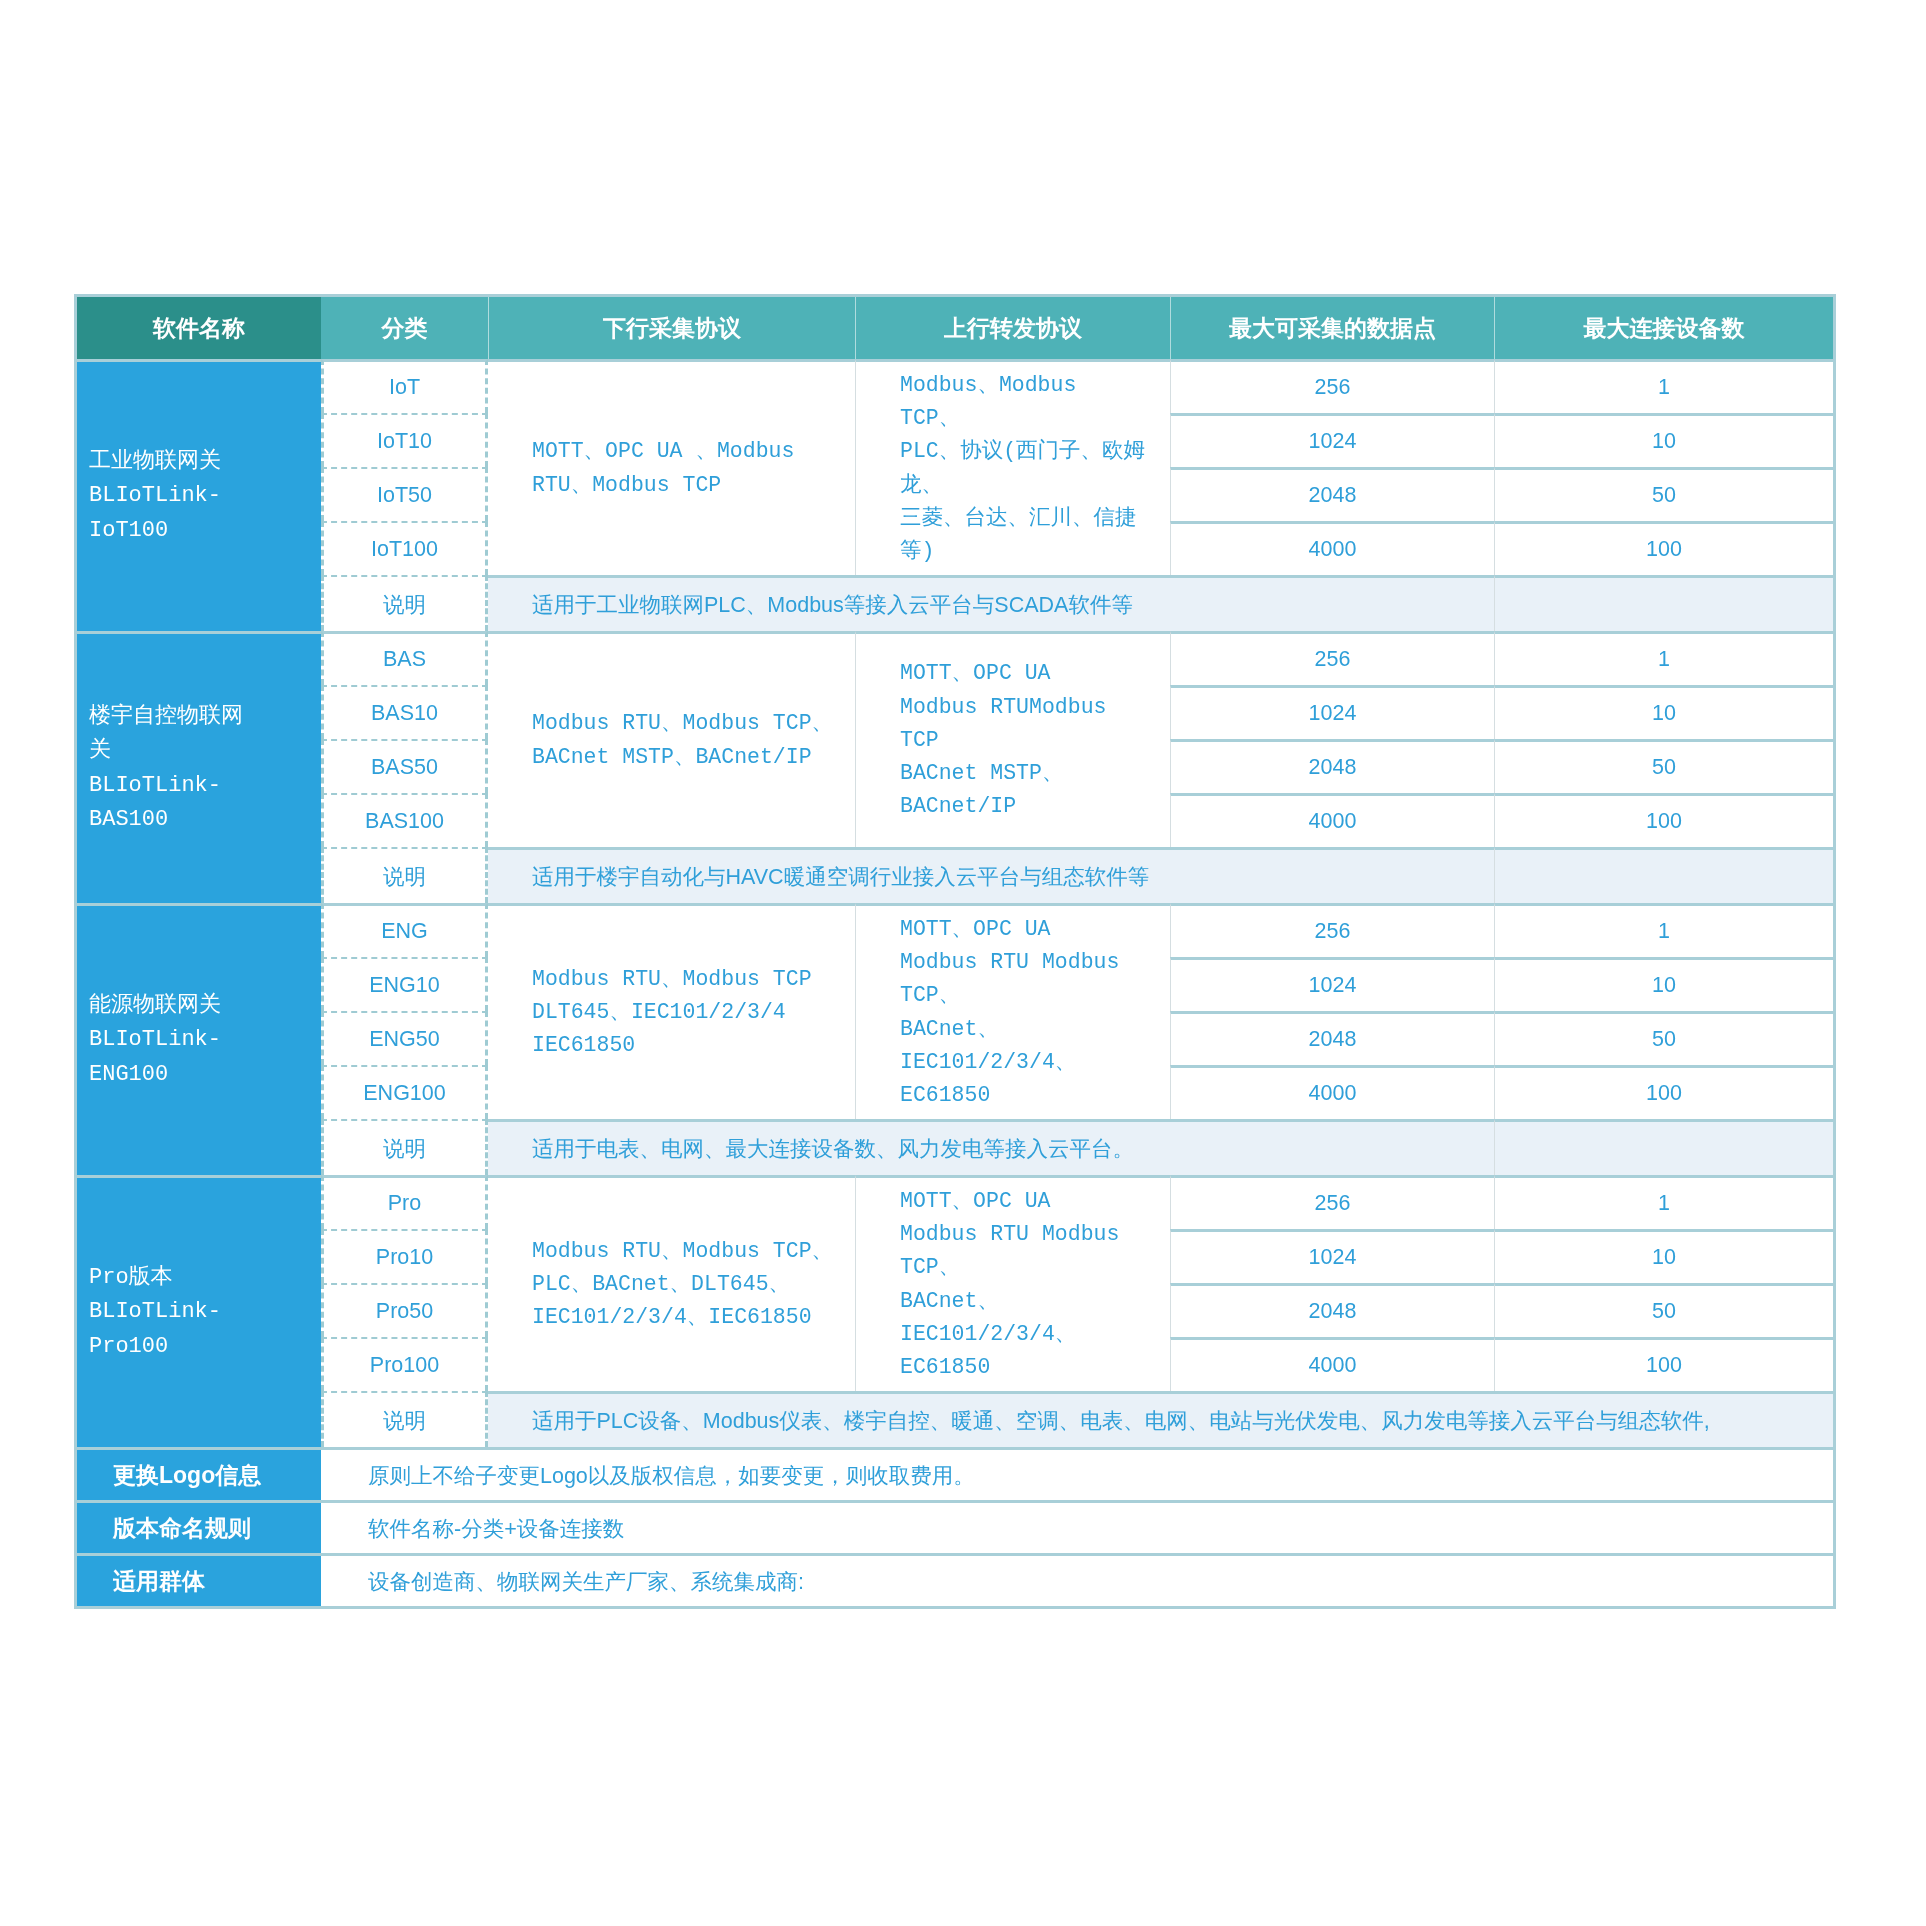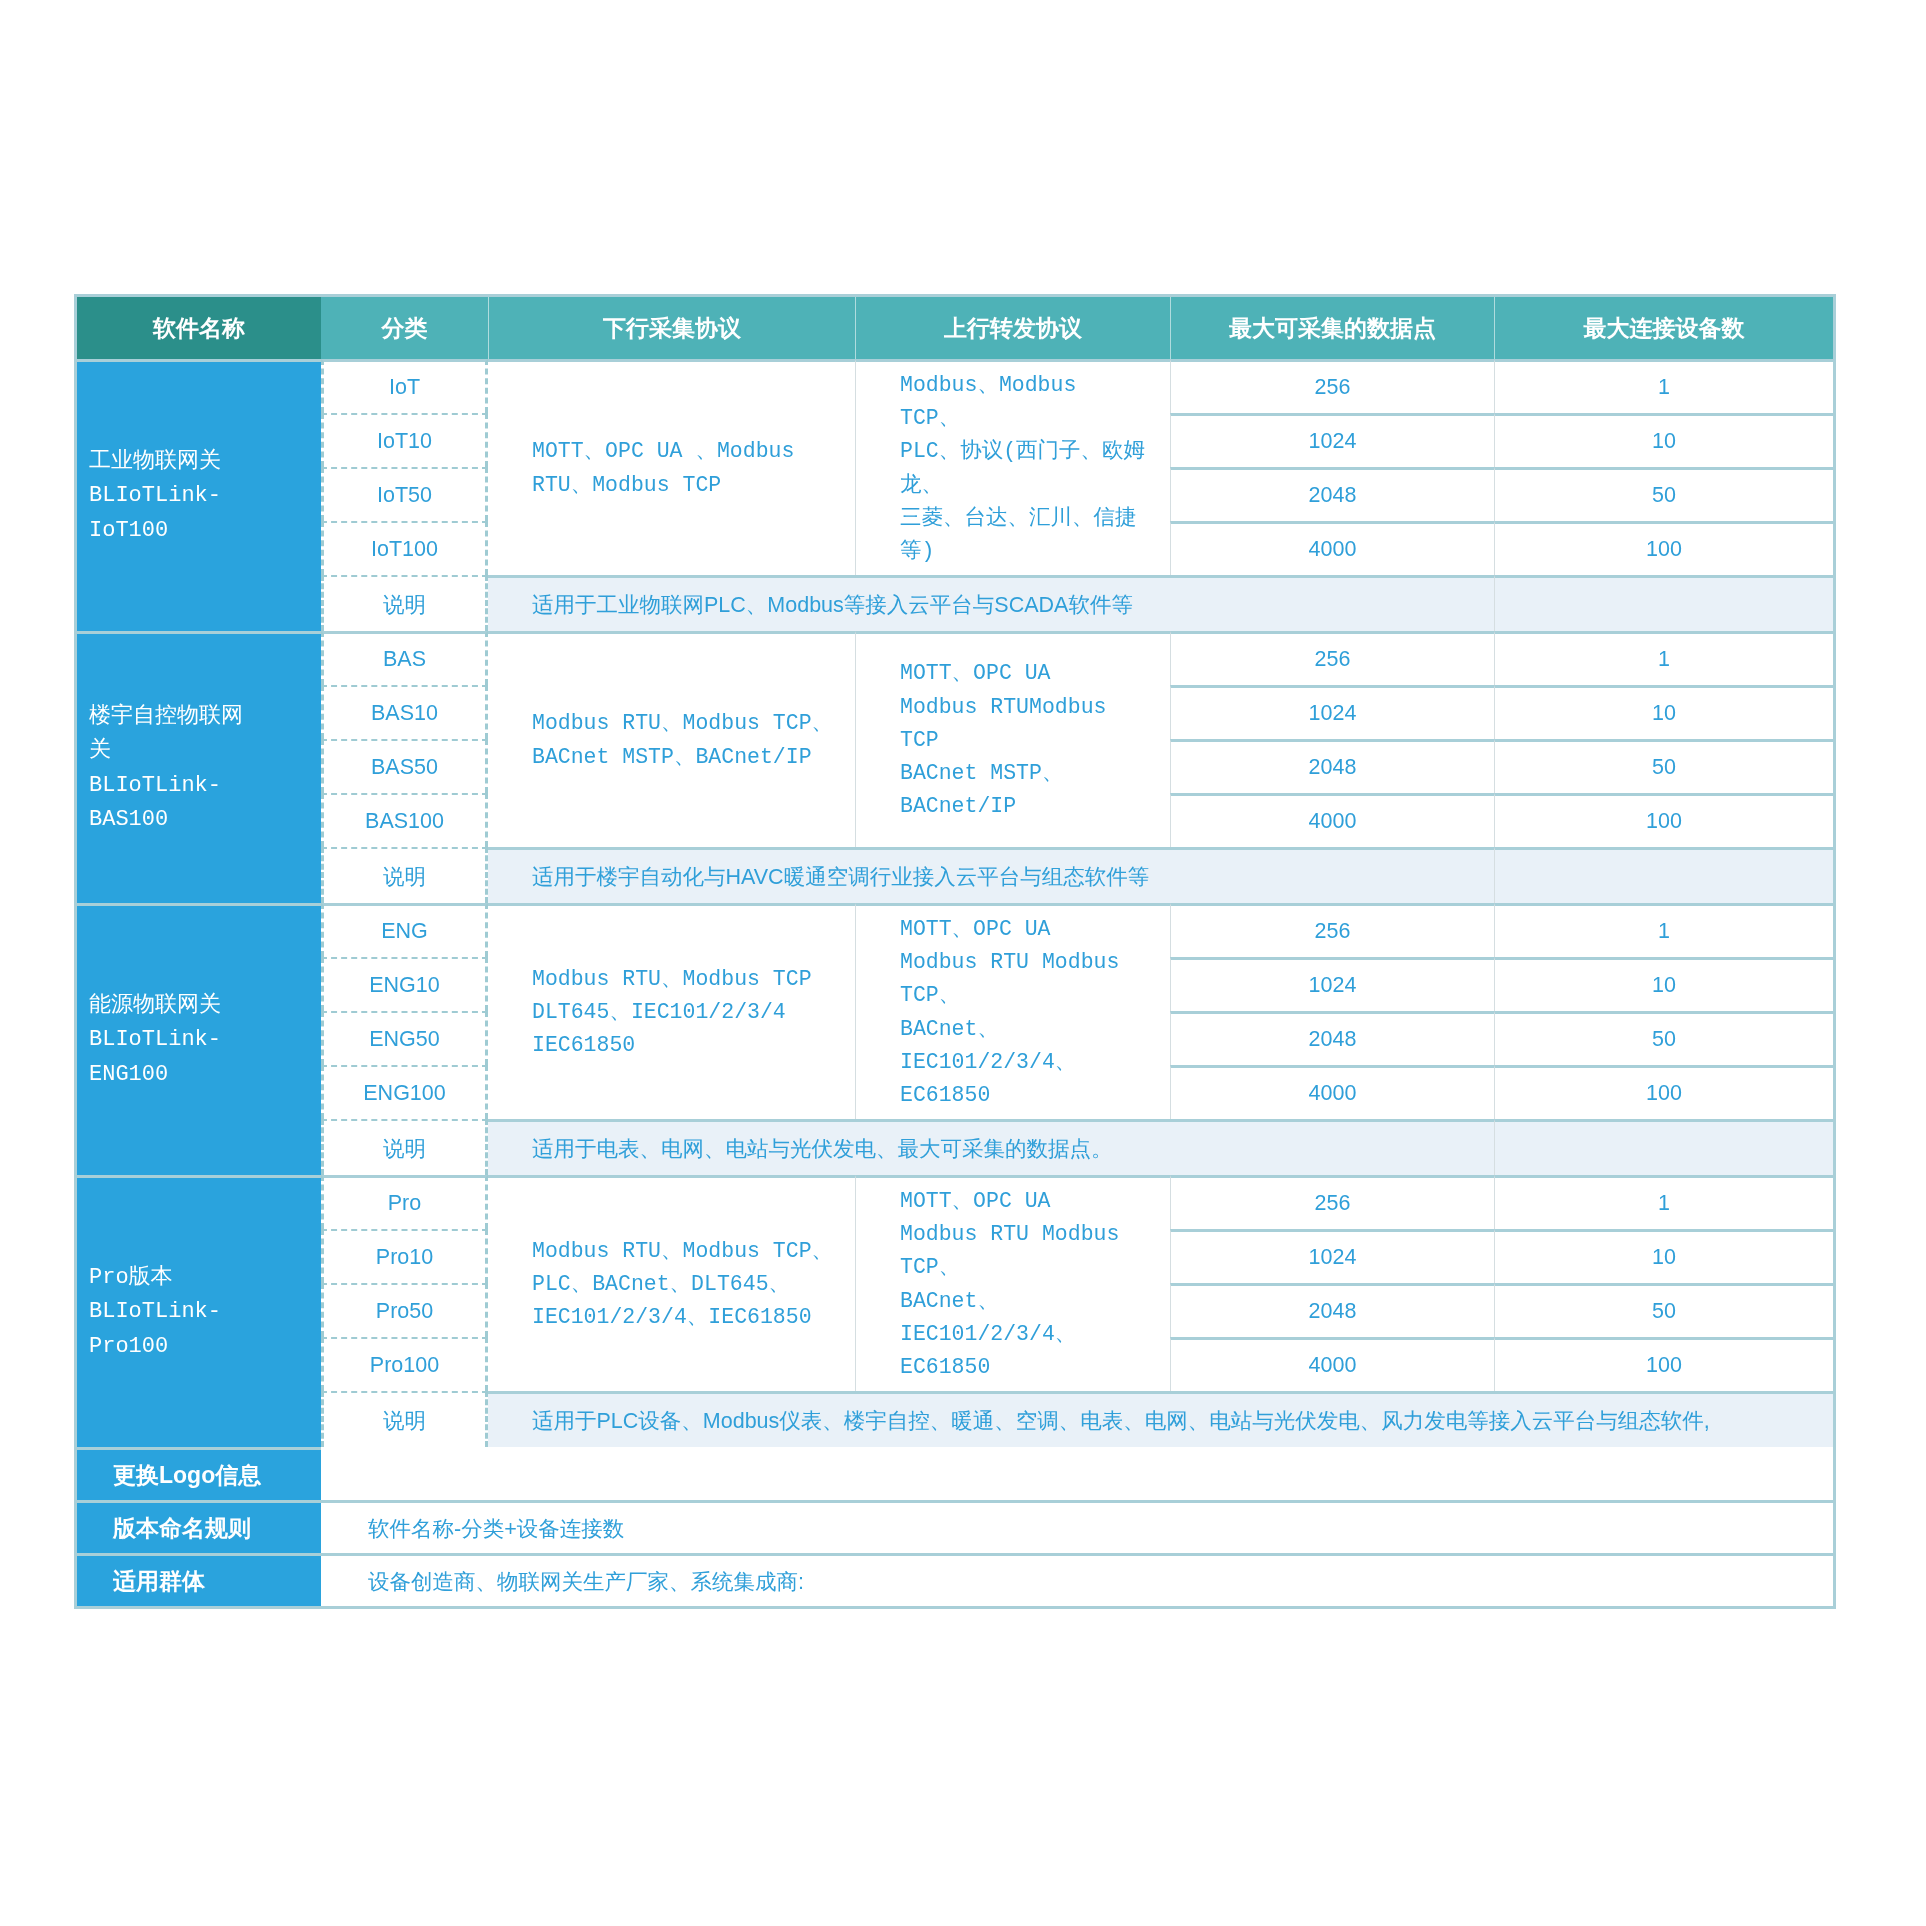--- a/index.html
+++ b/index.html
@@ -140,21 +140,21 @@
 BACnet、IEC101/2/3/4、
 EC61850</div>
   <div class="cell vthin bt-strong" style="grid-column:5;grid-row:12">256</div>
   <div class="cell vthin bt-row" style="grid-column:5;grid-row:13">1024</div>
   <div class="cell vthin bt-row" style="grid-column:5;grid-row:14">2048</div>
   <div class="cell vthin bt-row" style="grid-column:5;grid-row:15">4000</div>
   <div class="cell vthin bt-strong" style="grid-column:6;grid-row:12">1</div>
   <div class="cell vthin bt-row" style="grid-column:6;grid-row:13">10</div>
   <div class="cell vthin bt-row" style="grid-column:6;grid-row:14">50</div>
   <div class="cell vthin bt-row" style="grid-column:6;grid-row:15">100</div>
-  <div class="cell note-cell bt-row" style="grid-column:3/6;grid-row:16">适用于电表、电网、电站与光伏发电、最大可采集的数据点。</div>
+  <div class="cell note-cell bt-row" style="grid-column:3/6;grid-row:16">适用于电表、电网、最大连接设备数、风力发电等接入云平台。</div>
   <div class="cell note-filler vthin bt-row" style="grid-column:6;grid-row:16"></div>
 
   <div class="cell name-cell prewrap bt-strong" style="grid-column:1;grid-row:17/22">Pro版本
 BLIoTLink-
 Pro100</div>
   <div class="cell cat-cell bt-strong" style="grid-column:2;grid-row:17">Pro</div>
   <div class="cell cat-cell cat-divider" style="grid-column:2;grid-row:18">Pro10</div>
   <div class="cell cat-cell cat-divider" style="grid-column:2;grid-row:19">Pro50</div>
   <div class="cell cat-cell cat-divider" style="grid-column:2;grid-row:20">Pro100</div>
   <div class="cell cat-cell cat-divider" style="grid-column:2;grid-row:21">说明</div>
@@ -169,20 +169,21 @@
   <div class="cell vthin bt-row" style="grid-column:5;grid-row:18">1024</div>
   <div class="cell vthin bt-row" style="grid-column:5;grid-row:19">2048</div>
   <div class="cell vthin bt-row" style="grid-column:5;grid-row:20">4000</div>
   <div class="cell vthin bt-strong" style="grid-column:6;grid-row:17">1</div>
   <div class="cell vthin bt-row" style="grid-column:6;grid-row:18">10</div>
   <div class="cell vthin bt-row" style="grid-column:6;grid-row:19">50</div>
   <div class="cell vthin bt-row" style="grid-column:6;grid-row:20">100</div>
   <div class="cell note-cell bt-row" style="grid-column:3/7;grid-row:21">适用于PLC设备、Modbus仪表、楼宇自控、暖通、空调、电表、电网、电站与光伏发电、风力发电等接入云平台与组态软件,</div>
 
   <div class="cell foot-name bt-strong" style="grid-column:1;grid-row:22">更换Logo信息</div>
+  <div class="cell foot-content bt-strong" style="grid-column:2/7;grid-row:22">原则上不给子变更Logo以及版权信息，如要变更，则收取费用。</div>
 
   <div class="cell foot-name bt-strong" style="grid-column:1;grid-row:23">版本命名规则</div>
   <div class="cell foot-content bt-strong" style="grid-column:2/7;grid-row:23">软件名称-分类+设备连接数</div>
 
   <div class="cell foot-name bt-strong" style="grid-column:1;grid-row:24">适用群体</div>
   <div class="cell foot-content bt-strong" style="grid-column:2/7;grid-row:24">设备创造商、物联网关生产厂家、系统集成商:</div>
 
 </div>
 
 

